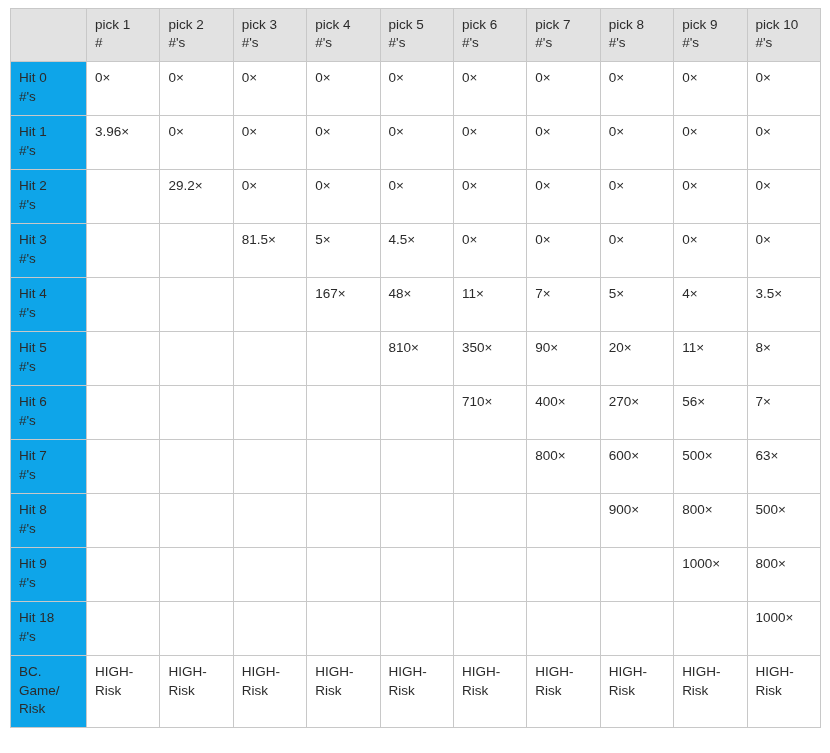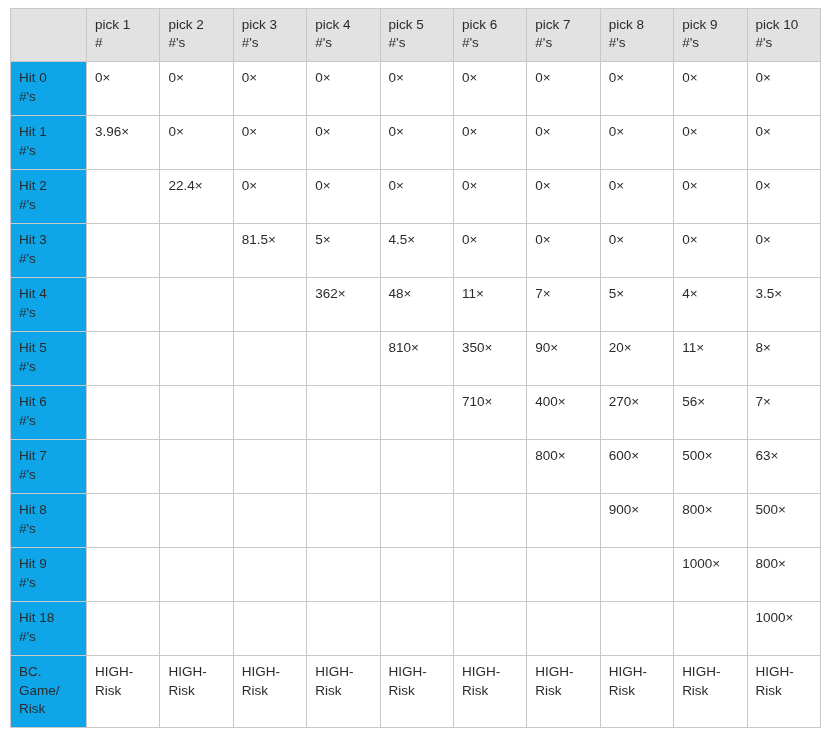--- a/index.html
+++ b/index.html
@@ -202,21 +202,21 @@
 
       <tr>
         <th class="rowlabel">
           <span class="hdr-line">Hit 2</span>
           <span class="hdr-line">#'s</span>
         </th>
         <td>
             <span class="cellval"></span>
           </td>
         <td>
-            <span class="cellval">22.4×</span>
+            <span class="cellval">29.2×</span>
           </td>
         <td>
             <span class="cellval">0×</span>
           </td>
         <td>
             <span class="cellval">0×</span>
           </td>
         <td>
             <span class="cellval">0×</span>
           </td>
@@ -282,21 +282,21 @@
         <td>
             <span class="cellval"></span>
           </td>
         <td>
             <span class="cellval"></span>
           </td>
         <td>
             <span class="cellval"></span>
           </td>
         <td>
-            <span class="cellval">362×</span>
+            <span class="cellval">167×</span>
           </td>
         <td>
             <span class="cellval">48×</span>
           </td>
         <td>
             <span class="cellval">11×</span>
           </td>
         <td>
             <span class="cellval">7×</span>
           </td>

